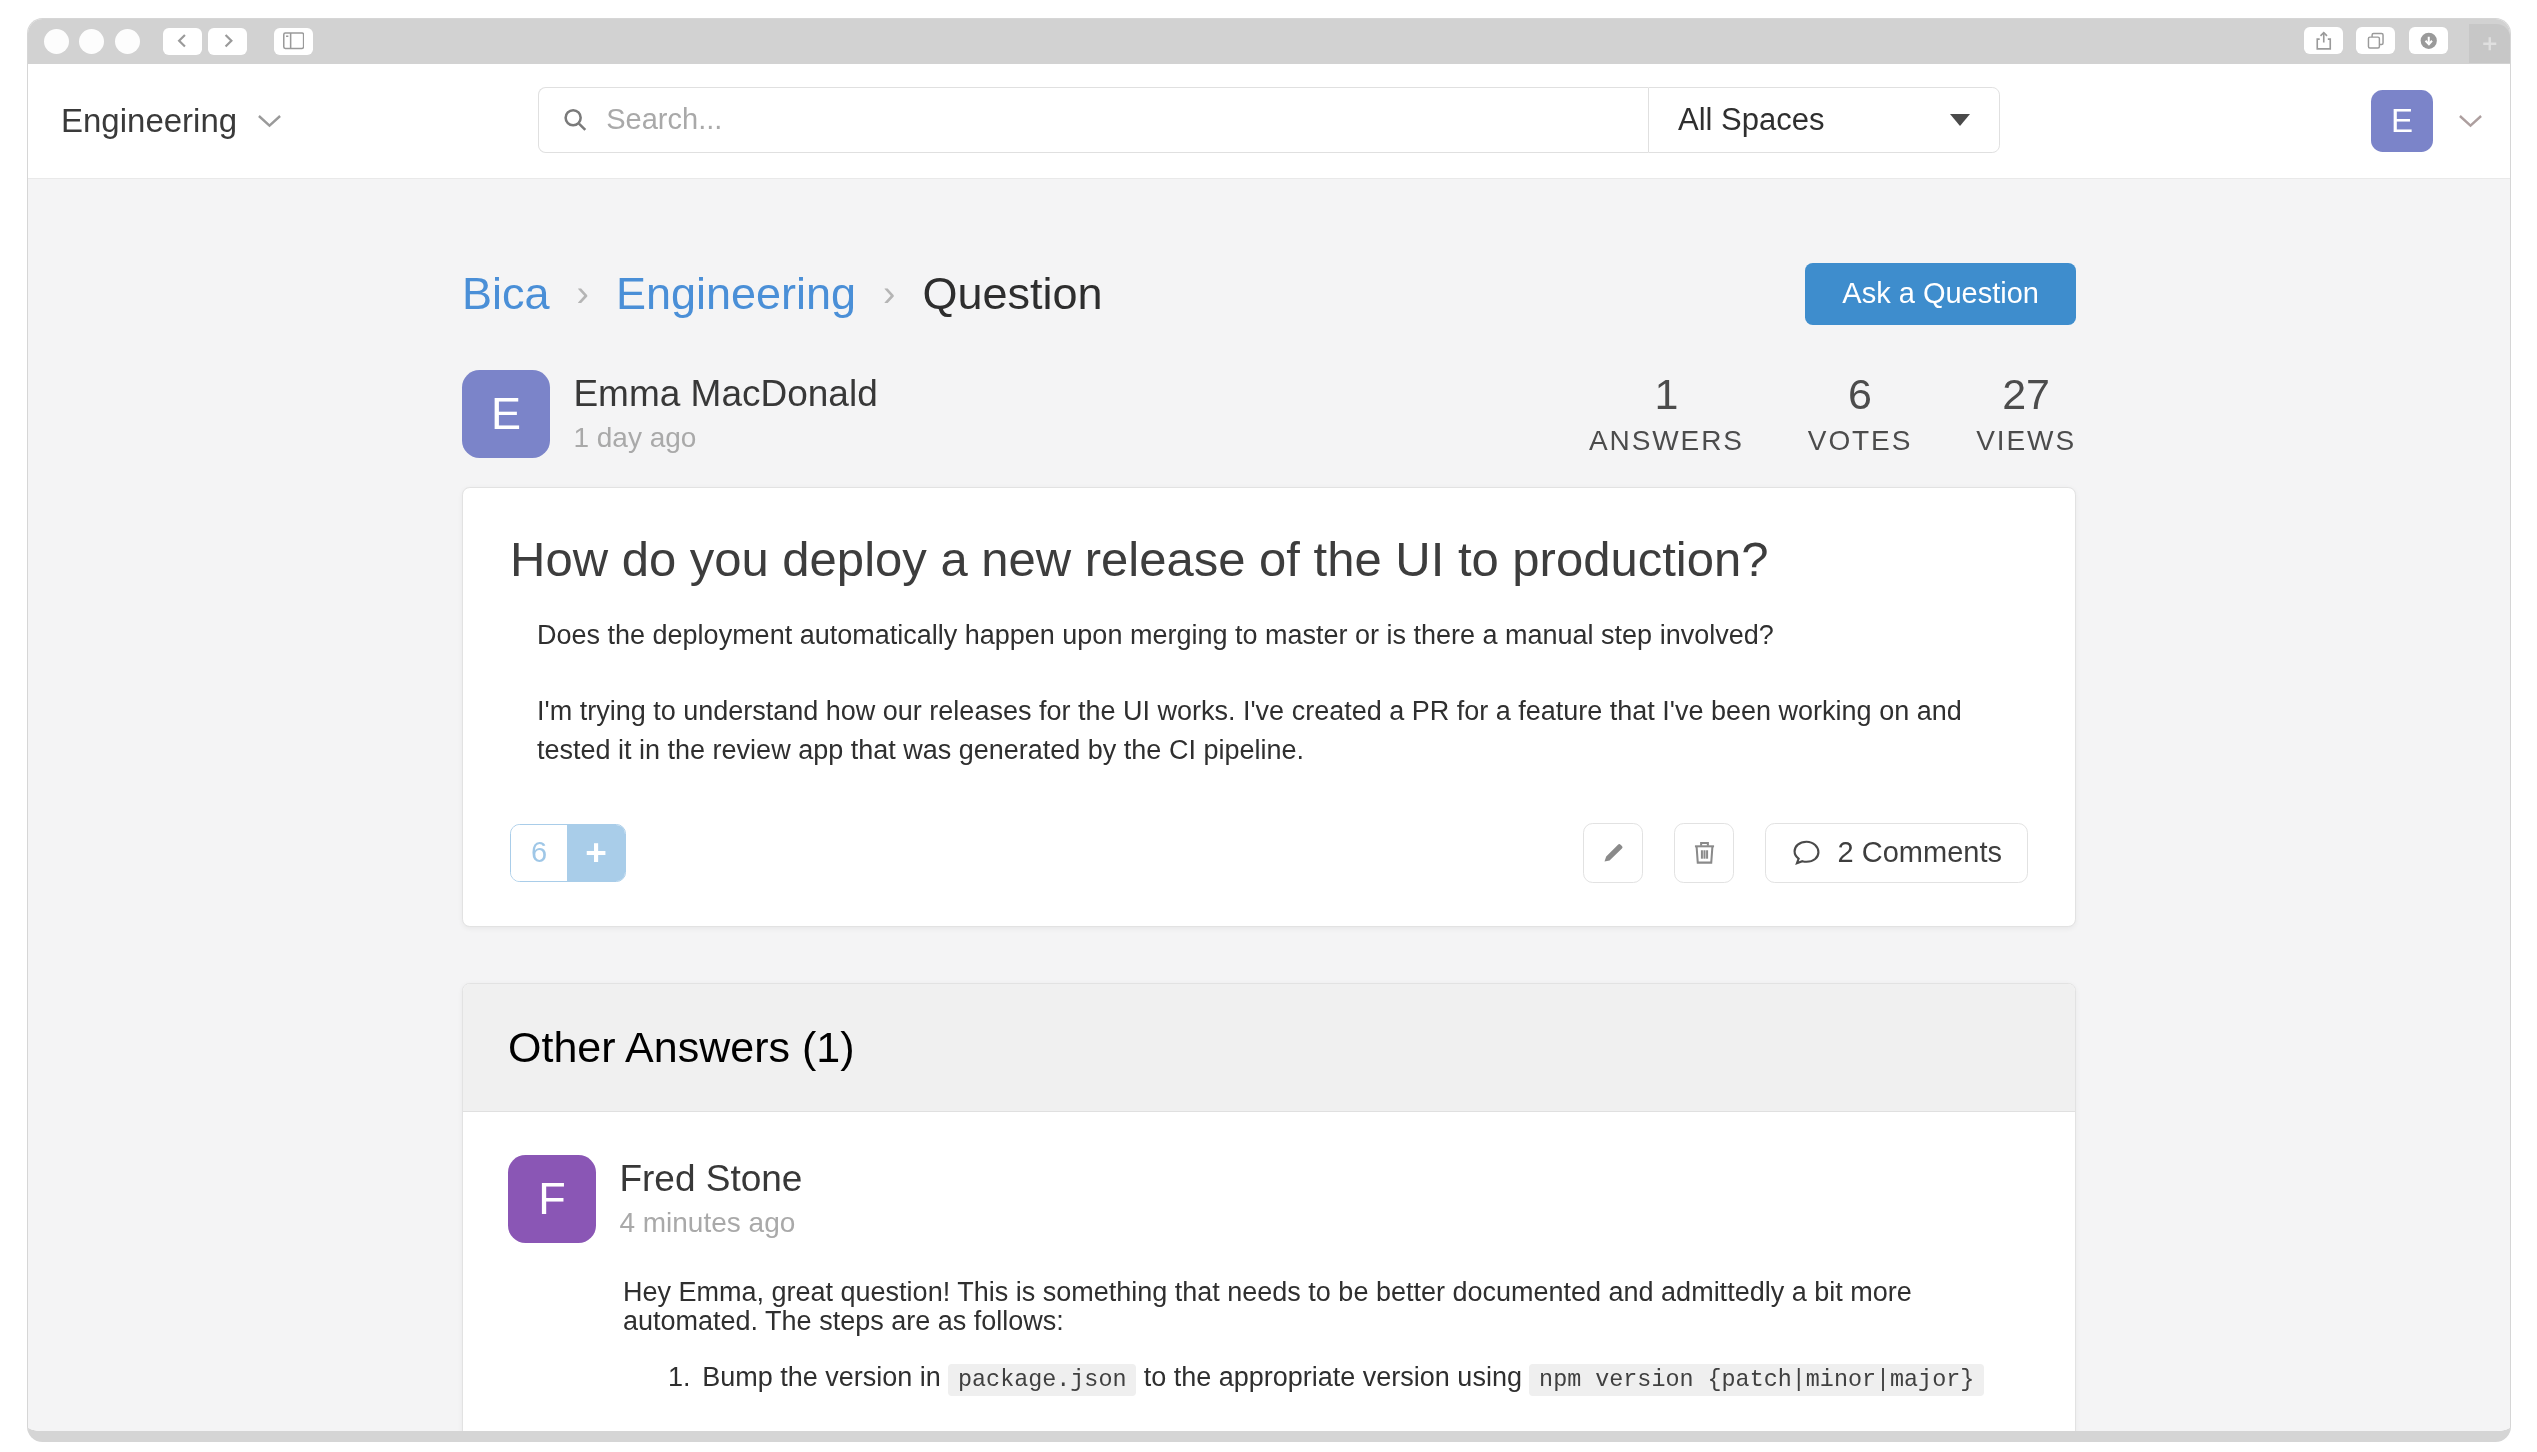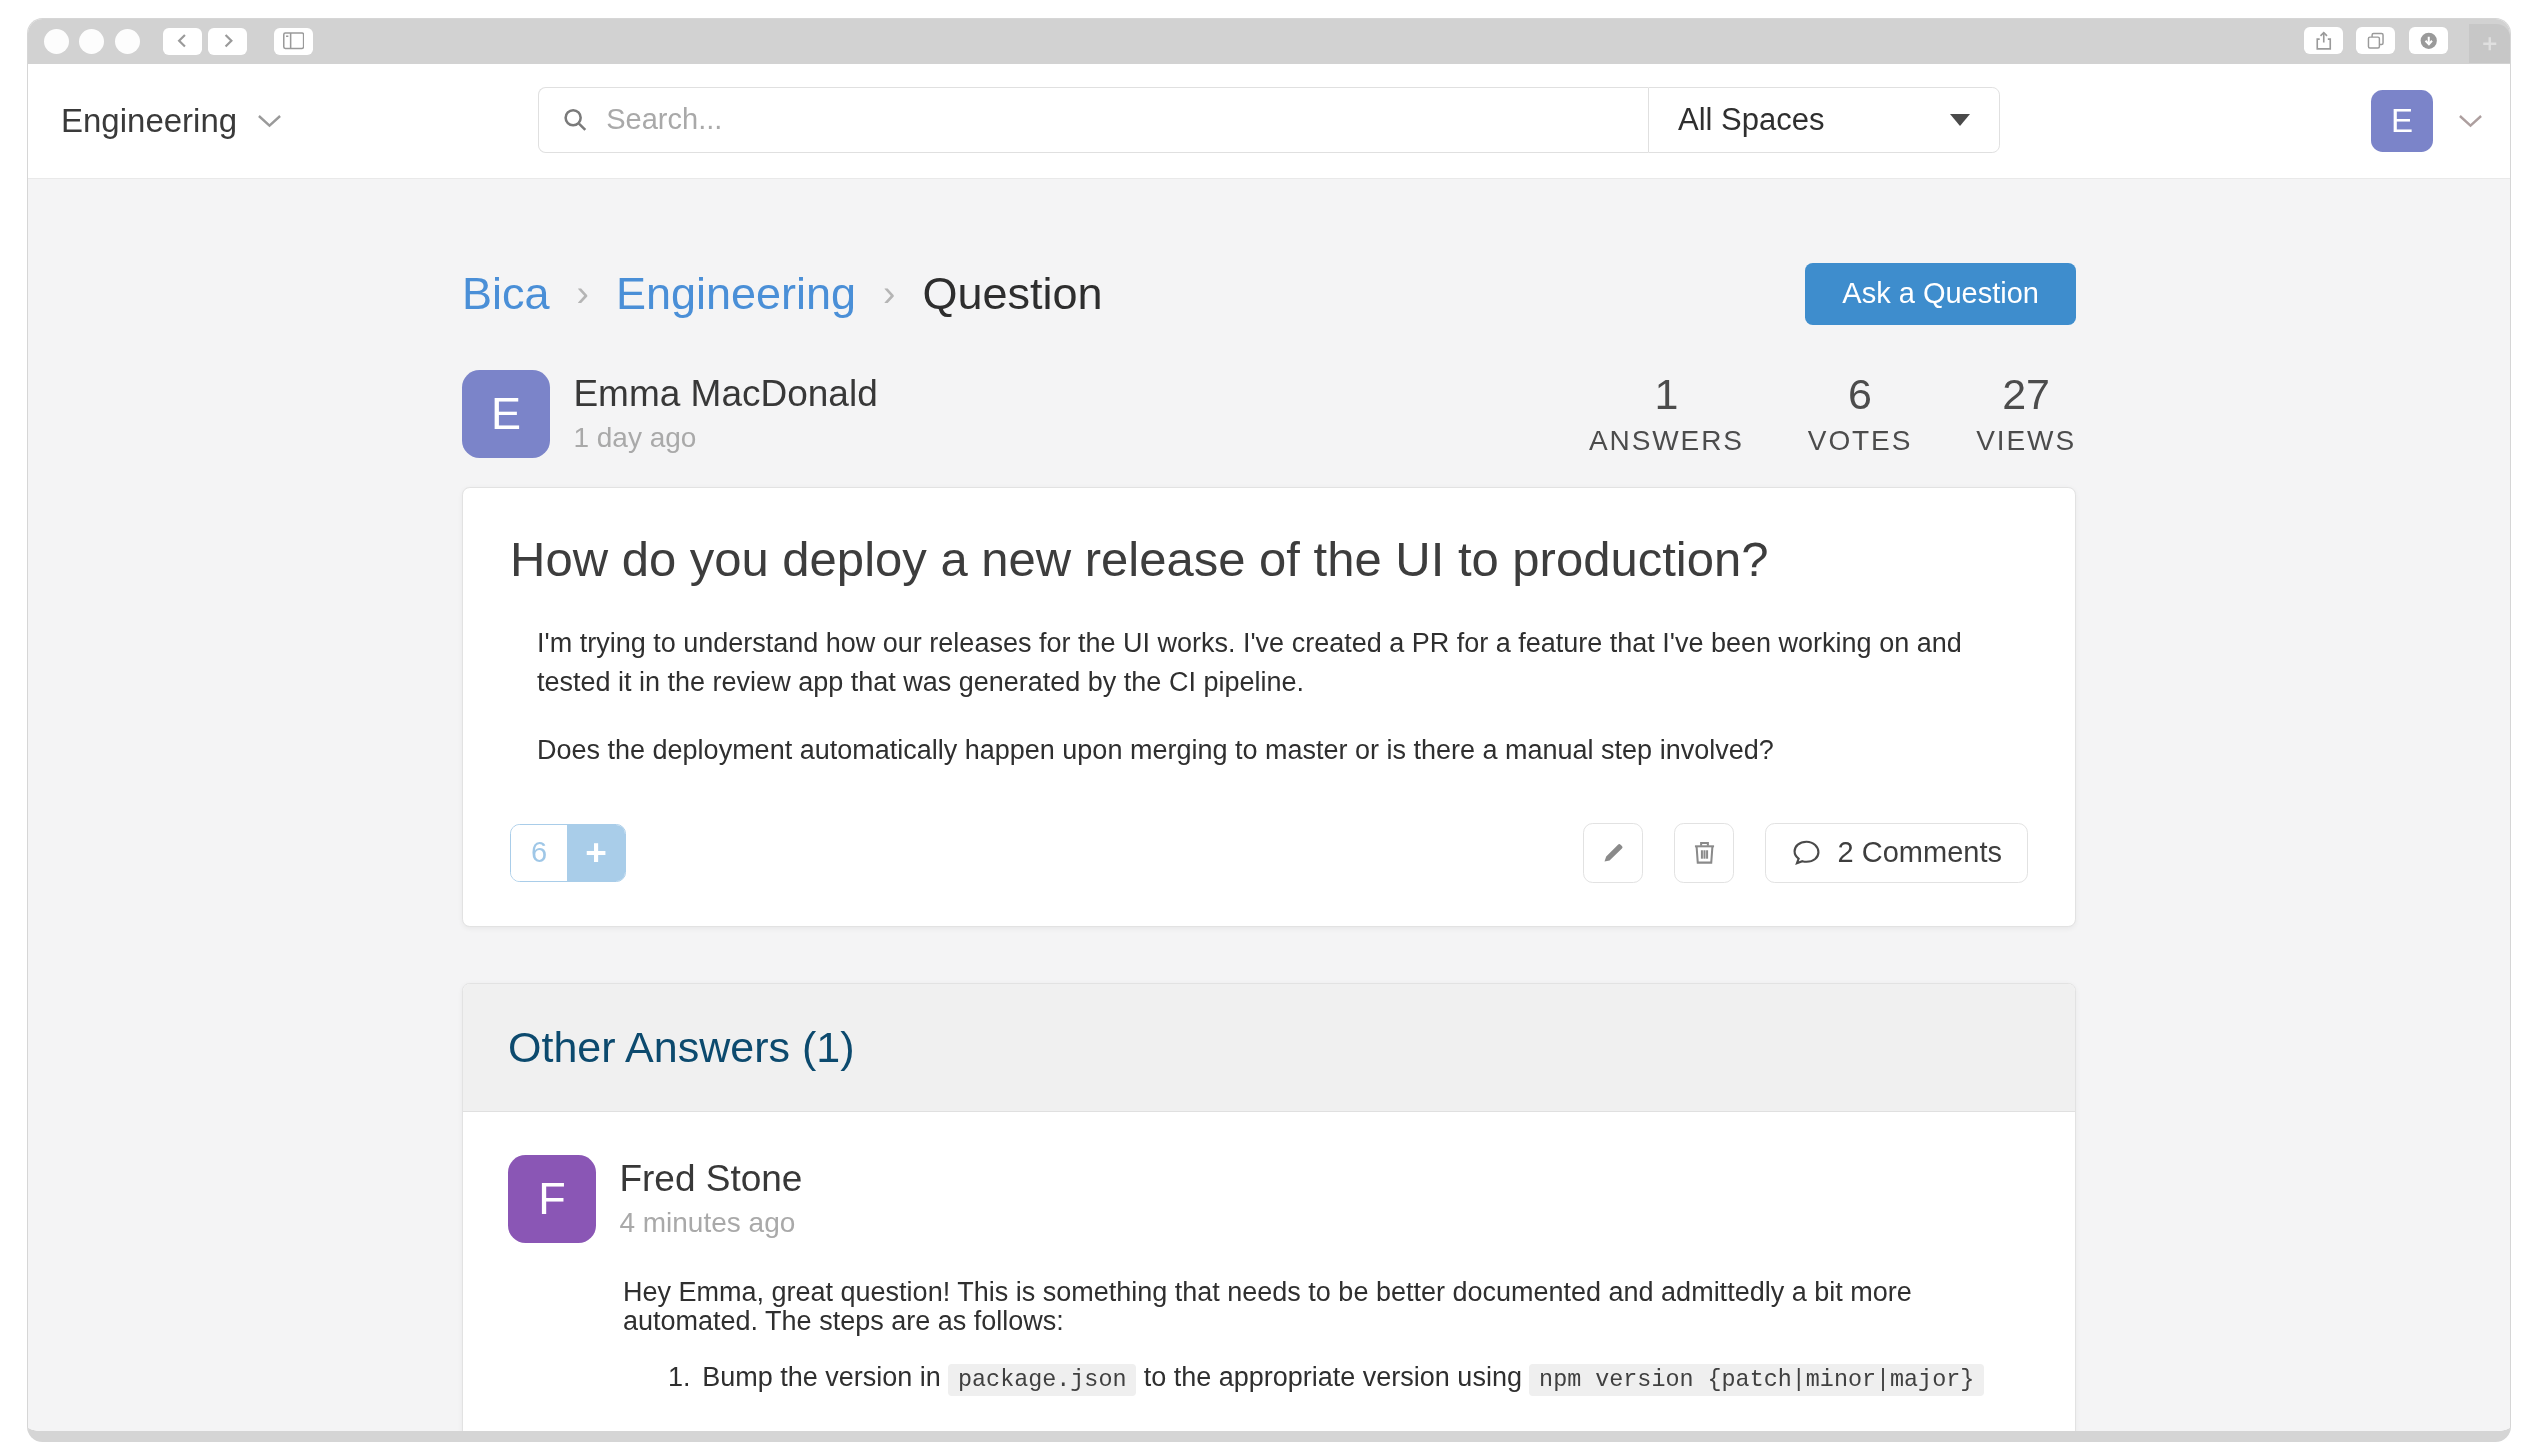--- a/index.html
+++ b/index.html
@@ -81,21 +81,21 @@
                display:flex; align-items:center; justify-content:center; cursor:pointer; }
   .act-group { display:flex; gap:31px; }
   .icon-btn { width:60px; height:60px; border:1.9px solid #e2e2e2; border-radius:9.7px; background:#fff;
               display:flex; align-items:center; justify-content:center; cursor:pointer; }
   .comments-btn { height:60px; border:1.9px solid #e2e2e2; border-radius:9.7px; background:#fff;
                   display:flex; align-items:center; gap:15.6px; padding:0 25px; font-size:29px; color:#3e3e3e;
                   font-family:"Liberation Sans", sans-serif; cursor:pointer; }
 
   .acard { margin-top:56px; overflow:hidden; }
   .acard-head { background:#f0f0f0; border-bottom:1px solid #e0e0e0; padding:39px 45px;
-                font-size:43px; font-weight:300; color:#0c4a6e; }
+                font-size:43px; font-weight:300; color:#000000; }
   .acard-body { background:#fff; padding:43px 45px 78px; }
   .ans-intro { margin:35px 0 0 115px; width:1392px; font-size:27px; line-height:29px; color:#2f2f2f; }
   .ans-list { margin:19.5px 0 0 160px; list-style:none; }
   .ans-li { font-size:27px; line-height:45px; color:#2f2f2f; }
   .li-num { margin-right:11.7px; }
   .code { font-family:"Liberation Mono","DejaVu Sans Mono",monospace; font-size:23.4px; background:#efefef;
           padding:2.9px 9.7px; border-radius:3.9px; color:#404040; }
 </style>
 </head>
 <body>
@@ -218,22 +218,22 @@
           </div>
           <div class="stat">
             <span class="stat-val">27</span>
             <span class="stat-lbl">VIEWS</span>
           </div>
         </div>
       </div>
 
       <div class="card qcard">
         <h1 class="q-title">How do you deploy a new release of the UI to production?</h1>
+        <p class="q-p q-p2">Does the deployment automatically happen upon merging to master or is there a manual step involved?</p>
         <p class="q-p">I'm trying to understand how our releases for the UI works. I've created a PR for a feature that I've been working on and tested it in the review app that was generated by the CI pipeline.</p>
-        <p class="q-p q-p2">Does the deployment automatically happen upon merging to master or is there a manual step involved?</p>
         <div class="cardactions">
           <div class="vote">
             <span class="vote-count">6</span>
             <button class="vote-plus">+</button>
           </div>
           <div class="act-group">
             <button class="icon-btn">
               <svg width="27" height="27" viewBox="0 0 24 24" fill="#8a8a8a">
                   <path d="M4 20 L5.5 15.5 L16 5 a1.6 1.6 0 0 1 2.3 0 l1.2 1.2 a1.6 1.6 0 0 1 0 2.3 L8.5 19 Z"></path>
                 </svg>

